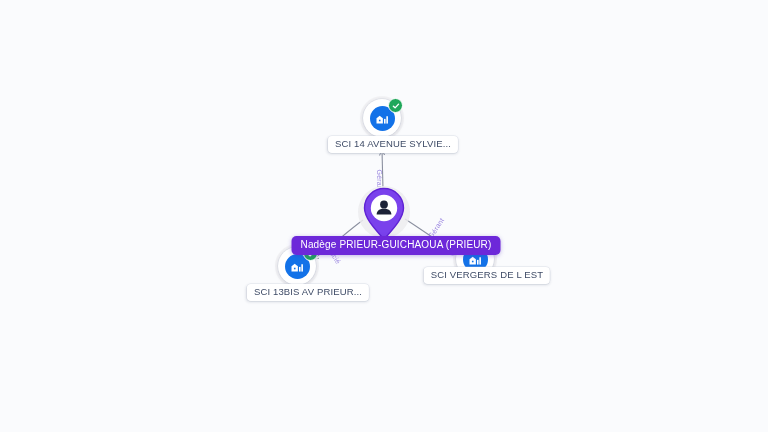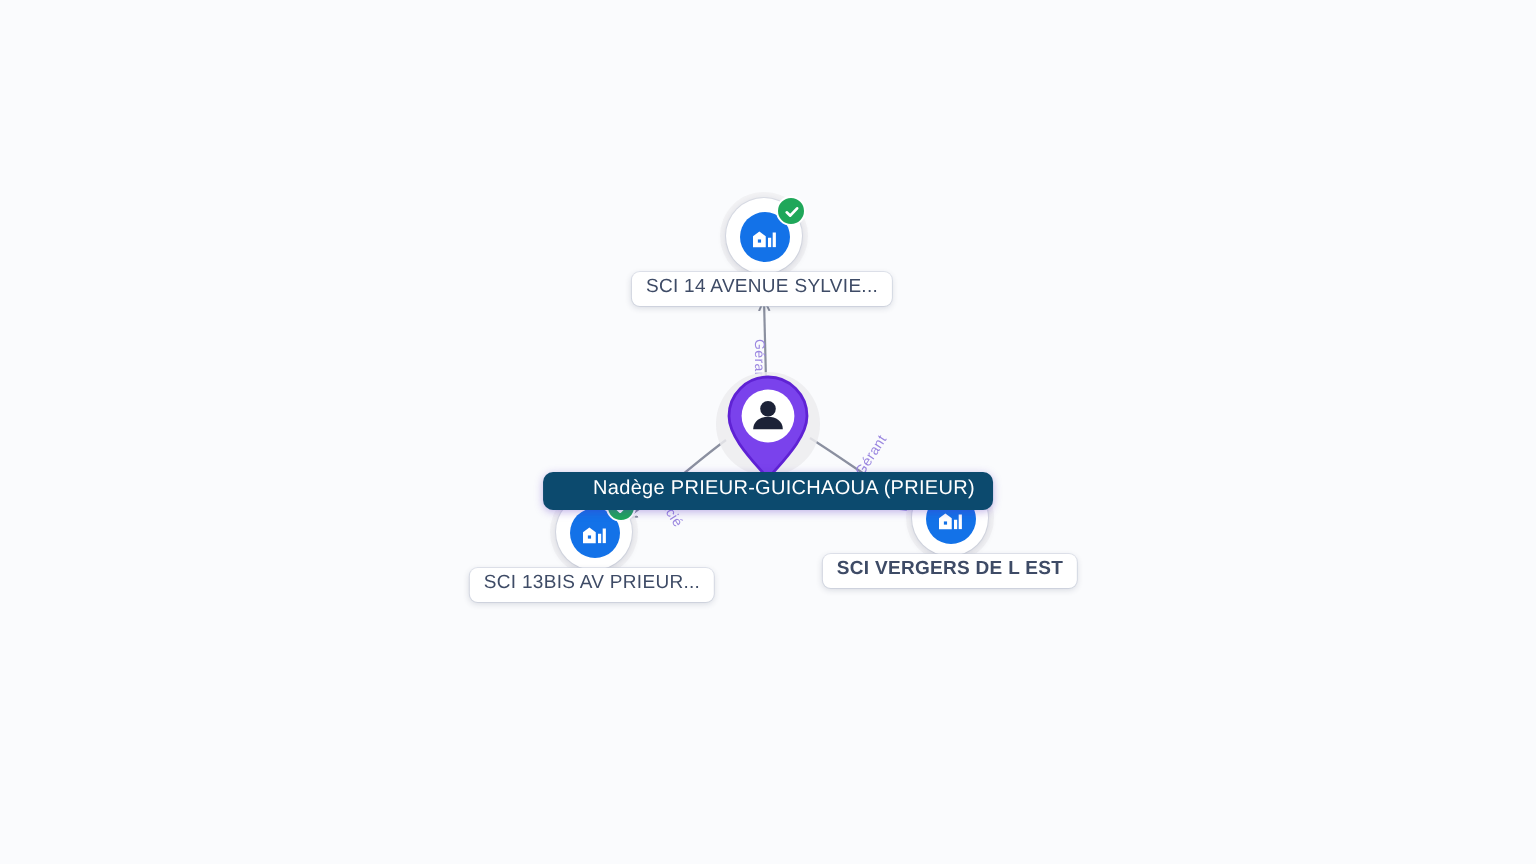--- a/index.html
+++ b/index.html
@@ -103,27 +103,28 @@
     transform: translateX(-50%);
     background: #ffffff;
     color: #3e4b66;
     font-size: 9.5px;
     letter-spacing: 0.15px;
     white-space: nowrap;
     padding: 3px 7px 4px 7px;
     border-radius: 4px;
     box-shadow: 0 1px 3px rgba(33,43,75,0.16), 0 0 0 0.5px rgba(205,212,226,0.5);
     line-height: 1;
+    margin-left: 12px;
   }
 
   .node-label.primary {
-    background: #0c4a6e;
+    background: #6d28d9;
     color: #ffffff;
     font-size: 10px;
-    padding: 4px 9px 5px 25px;
+    padding: 4px 9px 5px 9px;
     border-radius: 5px;
     box-shadow: 0 1px 4px rgba(80,40,190,0.35);
     z-index: 40;
   }
 
   
   .edge-label {
     position: absolute;
     font-size: 7px;
     color: #9b87e0;
@@ -222,21 +223,21 @@
             <rect x="12.1" y="5.6" width="1.7" height="7.8" fill="#ffffff"></rect>
           </svg>
         </div>
         <div class="verified-badge" style="right:-2px; top:-1px;">
           <svg width="8" height="8" viewBox="0 0 10 10">
             <path d="M1.7 5.2 L3.9 7.3 L8.2 2.7" fill="none" stroke="#ffffff" stroke-width="1.7" stroke-linecap="round" stroke-linejoin="round"></path>
           </svg>
         </div>
       </div>
     </div>
-    <div class="node-label" style="left:475px; top:277px;font-weight:bold;">SCI VERGERS DE L EST</div>
+    <div class="node-label" style="left:475px; top:267px;">SCI VERGERS DE L EST</div>
 
     <div class="node" style="left:384px; top:212px;">
       <div class="node-halo" style="width:52px;height:52px;left:-26px;top:-26px;background:#ececee;"></div>
       <div class="person-pin">
         <svg width="42" height="52" viewBox="0 0 42 52">
           <path d="M21 1.5 C10.2 1.5 1.5 10.2 1.5 21 C1.5 31 12 42 19.2 50.2
                    C20.2 51.3 21.8 51.3 22.8 50.2 C30 42 40.5 31 40.5 21
                    C40.5 10.2 31.8 1.5 21 1.5 Z" fill="#7a42ec" stroke="#5f22d4" stroke-width="1.4"></path>
           <circle cx="21" cy="21" r="13.2" fill="#ffffff"></circle>
           <g>

